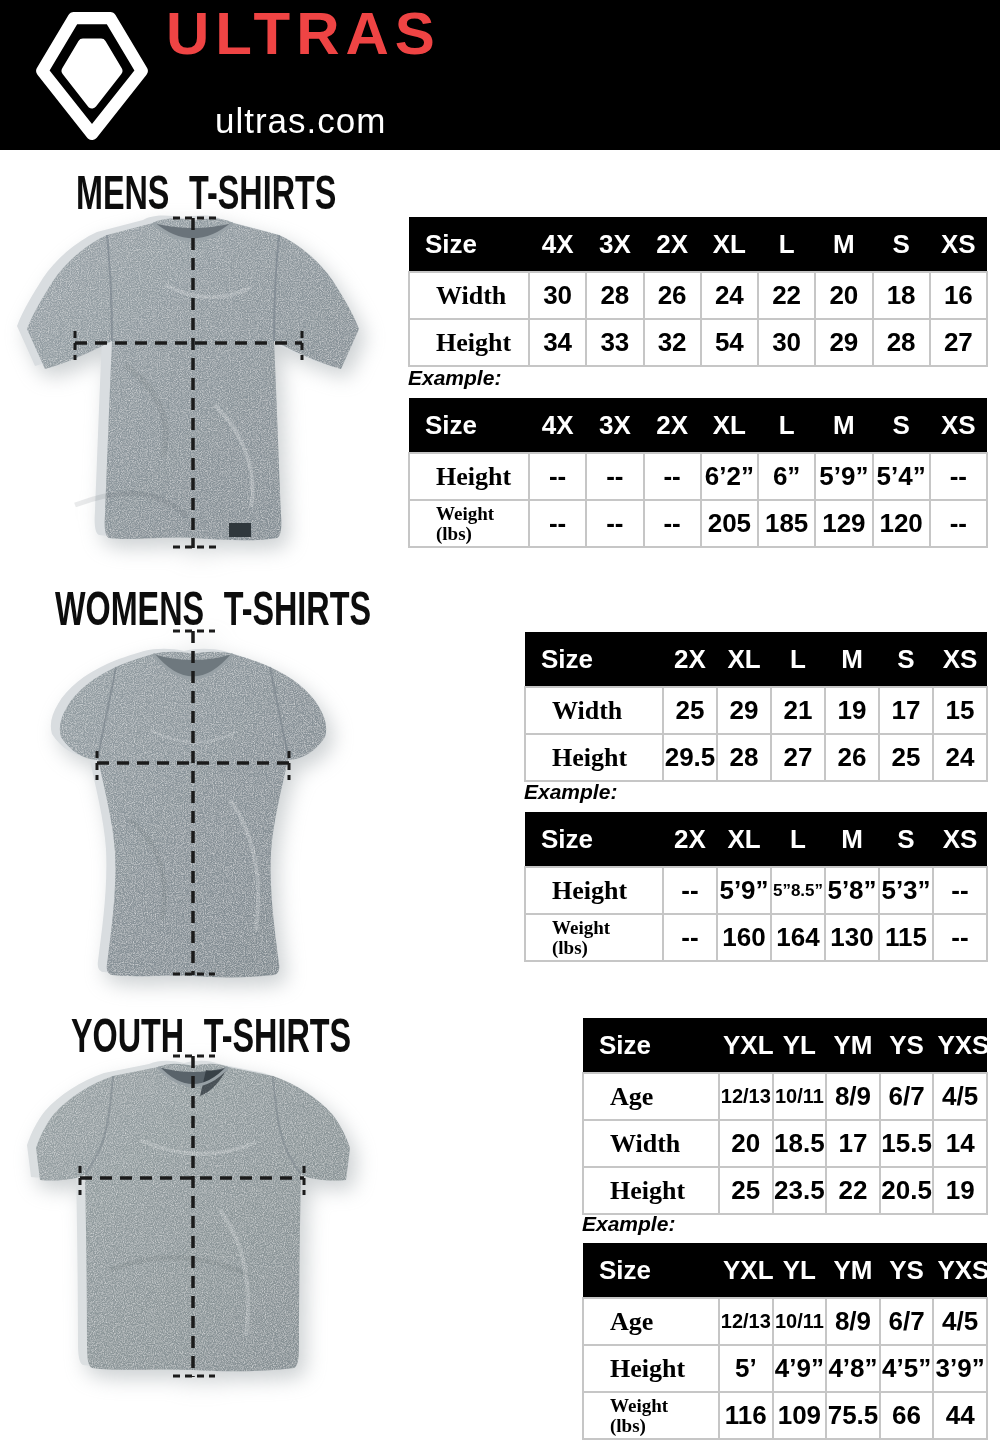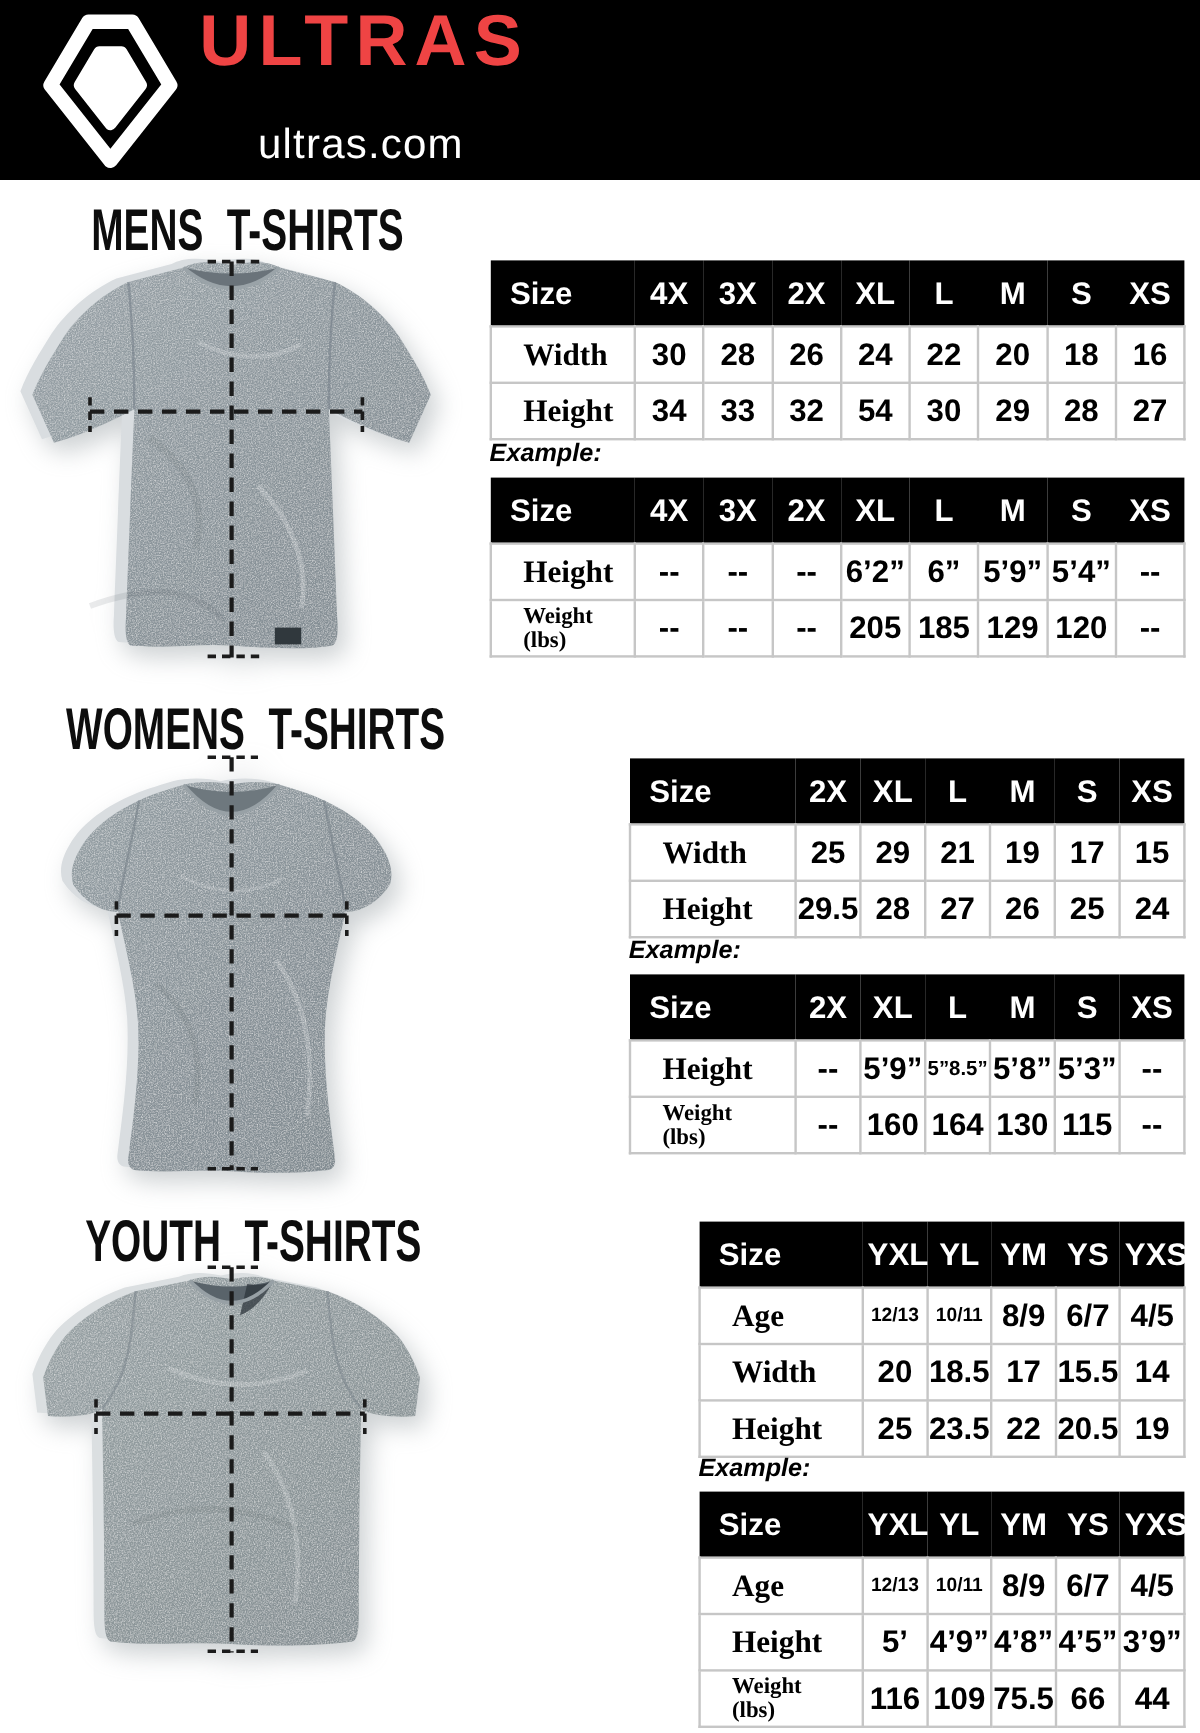--- a/index.html
+++ b/index.html
@@ -31,21 +31,21 @@
   
   table{position:absolute;border-collapse:collapse;table-layout:fixed;font-weight:bold;
         font-family:"Liberation Sans",sans-serif;}
   thead th{background:#000;color:#fff;font-size:26px;text-align:center;padding:4px;height:46px;
            border:none;}
   thead th.size-col{text-align:left;padding-left:16px;}
   tbody td{border:2px solid #c6c6c6;background:#fff;color:#000;font-size:26px;text-align:center;
            padding:0;height:45px;}
   tbody td.row-label{text-align:left;padding-left:26px;font-family:Liberation Serif, serif;}
   tbody td.two-line{font-size:19px;line-height:1.05;white-space:pre-line;}
-  tbody td.mid{font-size:16px;border-radius:21px;}
+  tbody td.mid{font-size:20px;border-radius:21px;}
   tbody td.small{font-size:17px;}
 
   #mens-size-table,#mens-example-table{left:408px;width:580px;}
   #mens-size-table{top:217px;}
   #mens-example-table{top:398px;}
   .t-mens th:first-child{width:100px;}
 
   #womens-size-table,#womens-example-table{left:524px;width:464px;}
   #womens-size-table{top:632px;}
   #womens-example-table{top:812px;}

